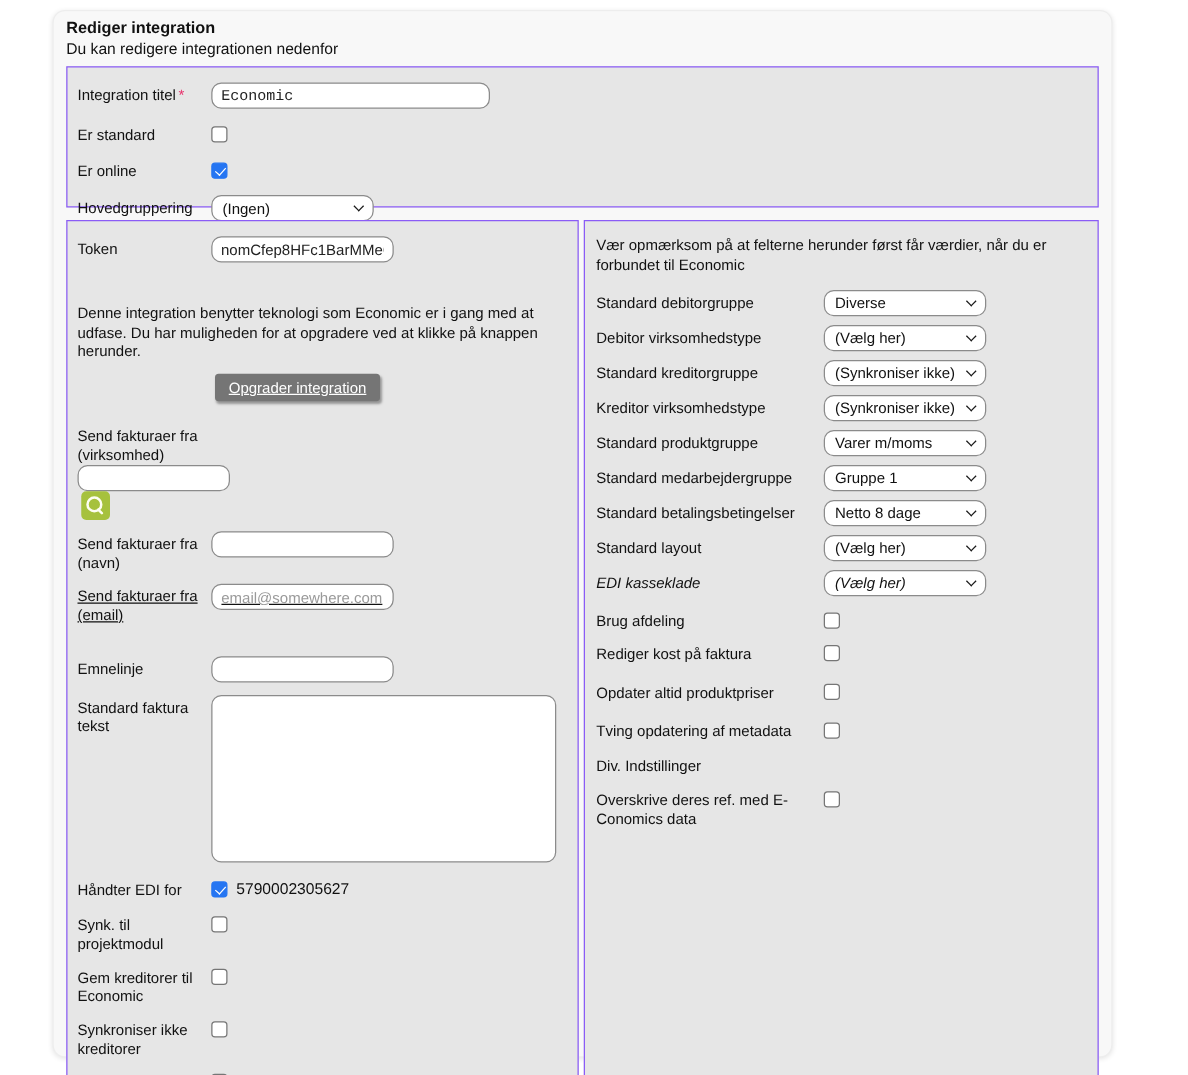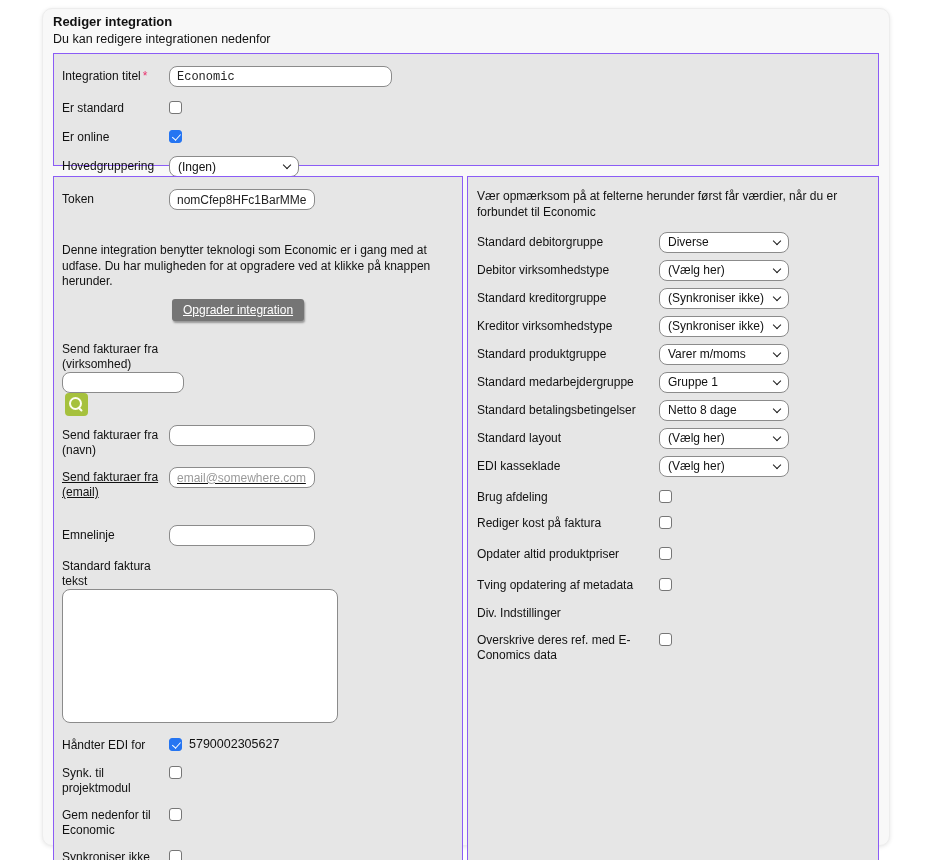--- a/index.html
+++ b/index.html
@@ -115,36 +115,36 @@
         <input class="tinput w-146" style="">
       </div>
       <div class="row" style="margin-bottom:25px;text-decoration:underline;">
         <span class="lbl">Send fakturaer fra (email)</span>
         <input class="tinput w-146" placeholder="email@somewhere.com" style="">
       </div>
       <div class="row" style="margin-bottom:10px;">
         <span class="lbl">Emnelinje</span>
         <input class="tinput w-146" style="">
       </div>
-      <div class="row" style="margin-bottom:12px;flex-direction:column;">
+      <div class="row" style="margin-bottom:12px;">
         <span class="lbl">Standard faktura tekst</span>
         <textarea class="std-text" style=""></textarea>
       </div>
       <div class="row" style="margin-bottom:10px;">
         <span class="lbl">Håndter EDI for</span>
         <span class="cb checked"></span>
         <span class="edi-num">5790002305627</span>
       </div>
 
       <div class="row" style="margin-bottom:9px;">
         <span class="lbl">Synk. til projektmodul</span>
         <span class="cb"></span>
       </div>
       <div class="row" style="margin-bottom:9px;">
-        <span class="lbl">Gem nedenfor til Economic</span>
+        <span class="lbl">Gem kreditorer til Economic</span>
         <span class="cb"></span>
       </div>
       <div class="row" style="margin-bottom:9px;">
         <span class="lbl">Synkroniser ikke kreditorer</span>
         <span class="cb"></span>
       </div>
       <div class="row" style="margin-bottom:4px;">
         <span class="lbl">Synkroniser ikke debitorer</span>
         <span class="cb"></span>
       </div>
@@ -202,21 +202,21 @@
           <span class="chev"></span>
         </div>
       </div>
       <div class="row sel-row">
         <span class="lbl r-lbl">Standard layout</span>
         <div class="cselect">
           <span class="txt">(Vælg her)</span>
           <span class="chev"></span>
         </div>
       </div>
-      <div class="row sel-row" style="margin-bottom:10px;">
+      <div class="row sel-row" style="margin-bottom:10px;font-style:italic;">
         <span class="lbl r-lbl">EDI kasseklade</span>
         <div class="cselect">
           <span class="txt">(Vælg her)</span>
           <span class="chev"></span>
         </div>
       </div>
 
       <div class="row" style="margin-bottom:8px;">
         <span class="lbl r-lbl">Brug afdeling</span>
         <span class="cb"></span>

